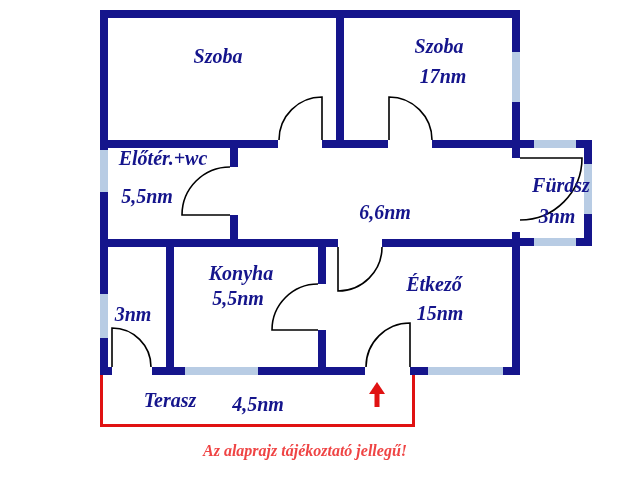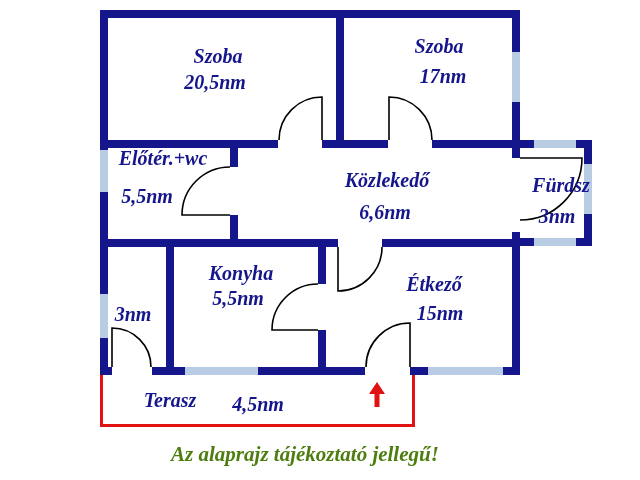--- a/index.html
+++ b/index.html
@@ -7,22 +7,22 @@
   body { font-family:"Liberation Serif","DejaVu Serif",serif; }
   .canvas { position:relative; width:640px; height:480px; background:#ffffff; overflow:hidden;padding-left:20px; }
   .wall { position:absolute; background:#15158c; }
   .window { position:absolute; background:#b8cce4; }
   .overlay { position:absolute; left:0; top:0; }
   .lbl {
     position:absolute; color:#15158c; font-weight:bold; font-style:italic;
     font-size:20px; line-height:1.05; white-space:nowrap; transform:translateX(-50%);
   }
   .caption {
-    position:absolute; color:#4d7c0f; font-weight:bold; font-style:italic;
-    font-size:21px; white-space:nowrap; transform:translateX(-50%);
+    position:absolute; color:#ef4444; font-weight:bold; font-style:italic;
+    font-size:16px; white-space:nowrap; transform:translateX(-50%);
   }
 </style>
 </head>
 <body>
 
 <div class="canvas">
 
   <div class="wall" style="left:100px;top:10px;width:420px;height:8px"></div>
   <div class="wall" style="left:100px;top:10px;width:8px;height:365px"></div>
   <div class="wall" style="left:100px;top:367px;width:12px;height:8px"></div>
@@ -67,29 +67,27 @@
       <path d="M 112,367 L 112,328 A 39,39 0 0 1 151,367"></path>
     </g>
     <path d="M 101.5,375 L 101.5,425.5 L 413.5,425.5 L 413.5,375" stroke="#e01212" stroke-width="3" fill="none"></path>
     <g fill="#e01212">
       <rect x="374.5" y="392" width="5" height="15"></rect>
       <polygon points="377,382 369,394 385,394"></polygon>
     </g>
   </svg>
 
   <div class="lbl" style="left:218px;top:46px">Szoba</div>
-  <div class="lbl" style="left:215px;top:72px">20,5nm</div>
 
   <div class="lbl" style="left:439px;top:36px">Szoba</div>
   <div class="lbl" style="left:443px;top:66px">17nm</div>
 
   <div class="lbl" style="left:163px;top:148px">Előtér.+wc</div>
   <div class="lbl" style="left:147px;top:186px">5,5nm</div>
 
-  <div class="lbl" style="left:387px;top:170px">Közlekedő</div>
   <div class="lbl" style="left:385px;top:202px">6,6nm</div>
 
   <div class="lbl" style="left:561px;top:175px">Fürdsz</div>
   <div class="lbl" style="left:557px;top:206px">3nm</div>
 
   <div class="lbl" style="left:133px;top:304px">3nm</div>
 
   <div class="lbl" style="left:241px;top:263px">Konyha</div>
   <div class="lbl" style="left:238px;top:288px">5,5nm</div>
 

